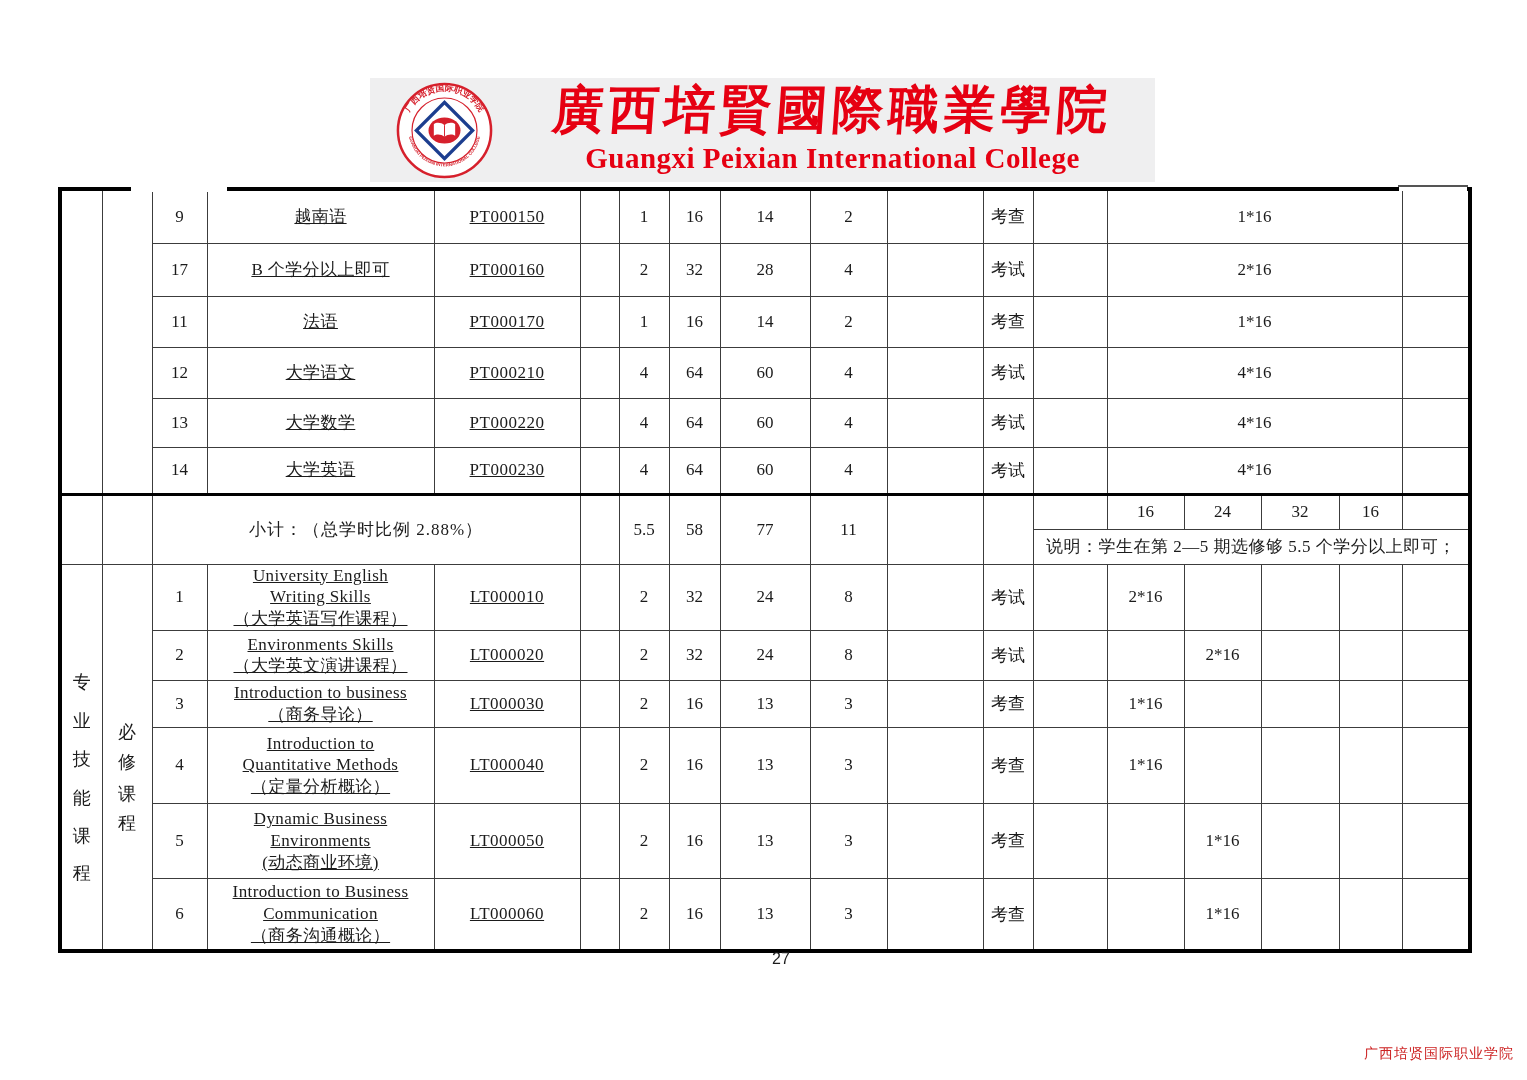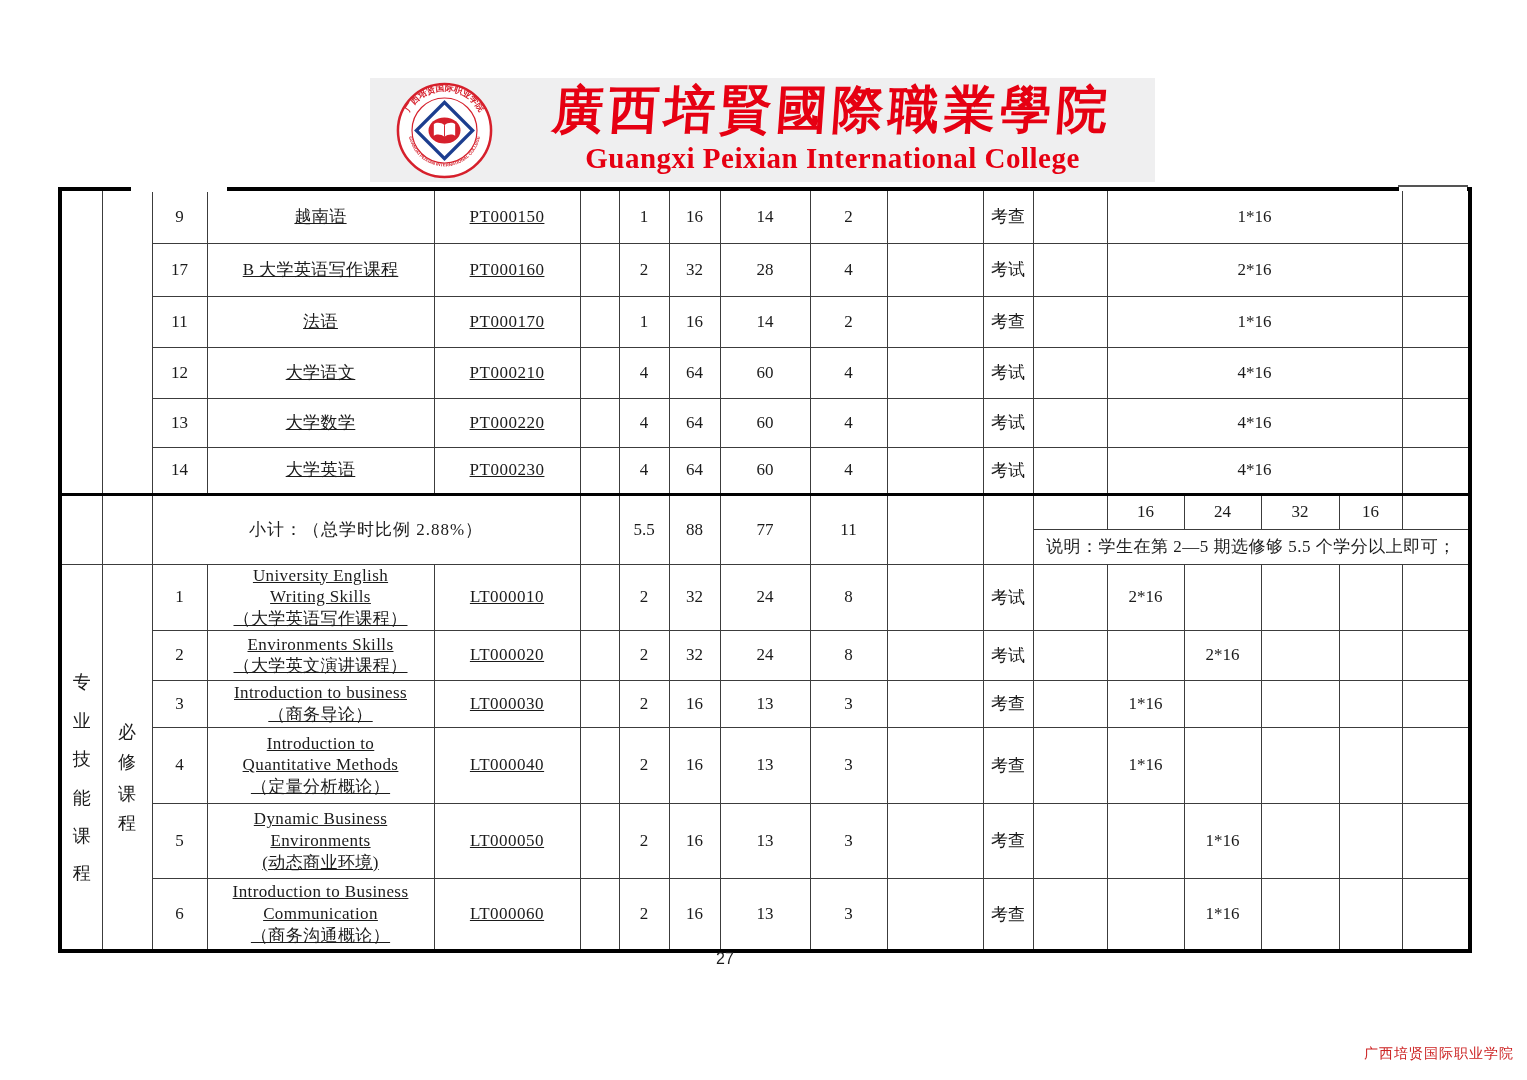--- a/index.html
+++ b/index.html
@@ -40,21 +40,21 @@
     font-size:18px;color:#1b1b1b;
   }
   .vlabel-6{letter-spacing:2.15em;margin-bottom:-2.15em;}
   .vlabel-4{letter-spacing:1.75em;margin-bottom:-1.75em;}
   
   .gap-cover{position:absolute;left:131px;top:183px;width:96px;height:9px;background:#fff;}
   .thin-cover{position:absolute;left:1399px;top:183px;width:68px;height:8px;background:#fff;}
   .thin-line{position:absolute;left:1398px;top:185px;width:70px;height:2px;background:#555;}
   
   .page-num{
-    position:absolute;left:660px;top:950px;width:130px;text-align:center;
+    position:absolute;left:716px;top:950px;width:130px;text-align:center;
     font-family:"Liberation Sans",sans-serif;font-size:16px;color:#1b1b1b;
   }
   .watermark{
     position:absolute;right:13px;top:1045px;color:#cc2222;font-size:14px;
     letter-spacing:1px;font-family:"Liberation Sans",sans-serif;
   }
 </style>
 </head>
 <body>
 
@@ -120,21 +120,21 @@
     <td>14</td>
     <td>2</td>
     <td></td>
     <td>考查</td>
     <td></td>
     <td colspan="4">1*16</td>
     <td></td>
   </tr>
   <tr style="height:53px">
     <td>17</td>
-    <td class="name">B 大学英语写作课程</td>
+    <td class="name">B 个学分以上即可</td>
     <td class="code">PT000160</td>
     <td></td>
     <td>2</td>
     <td>32</td>
     <td>28</td>
     <td>4</td>
     <td></td>
     <td>考试</td>
     <td></td>
     <td colspan="4">2*16</td>
@@ -200,21 +200,21 @@
     <td colspan="4">4*16</td>
     <td></td>
   </tr>
 
   <tr class="subA" style="height:35px">
     <td rowspan="2"></td>
     <td rowspan="2"></td>
     <td rowspan="2" colspan="3" class="subtotal-label">小计：（总学时比例 2.88%）</td>
     <td rowspan="2"></td>
     <td rowspan="2">5.5</td>
-    <td rowspan="2">88</td>
+    <td rowspan="2">58</td>
     <td rowspan="2">77</td>
     <td rowspan="2">11</td>
     <td rowspan="2"></td>
     <td rowspan="2"></td>
     <td></td>
     <td>16</td>
     <td>24</td>
     <td>32</td>
     <td>16</td>
     <td></td>

